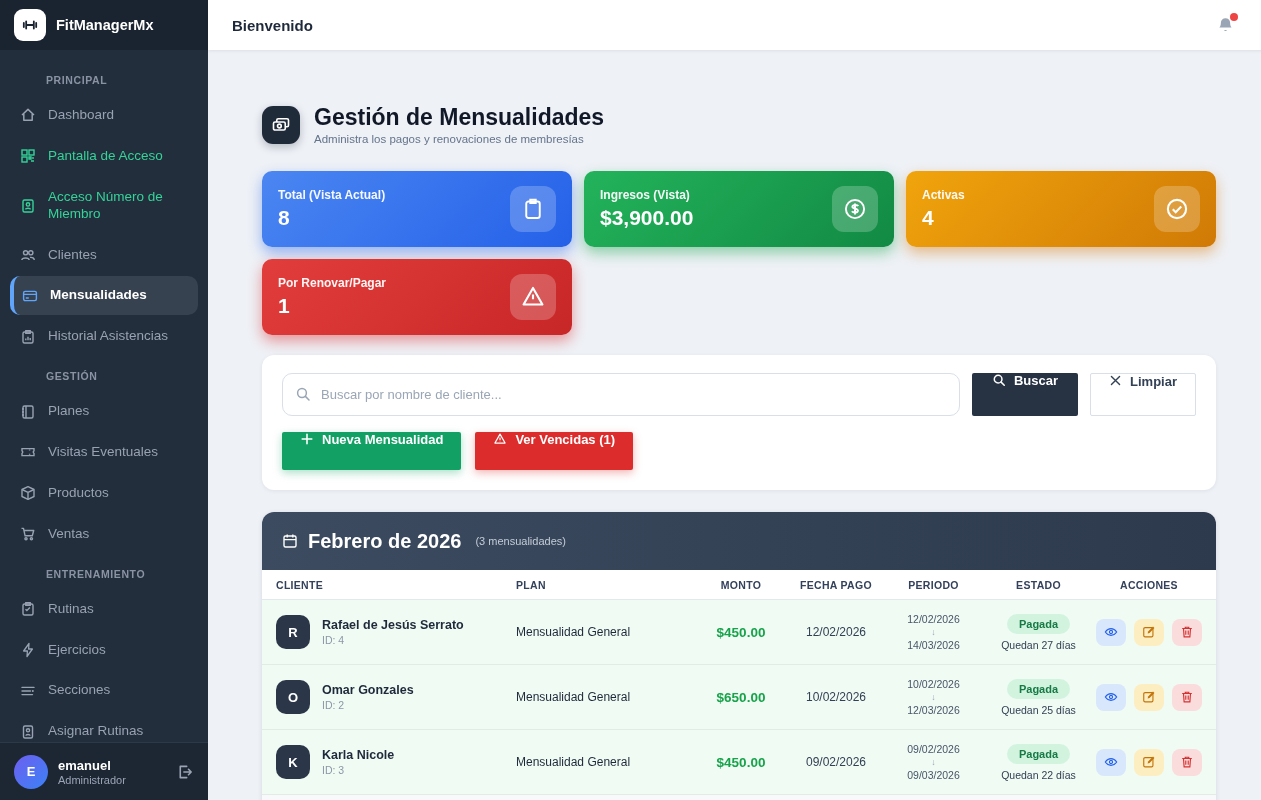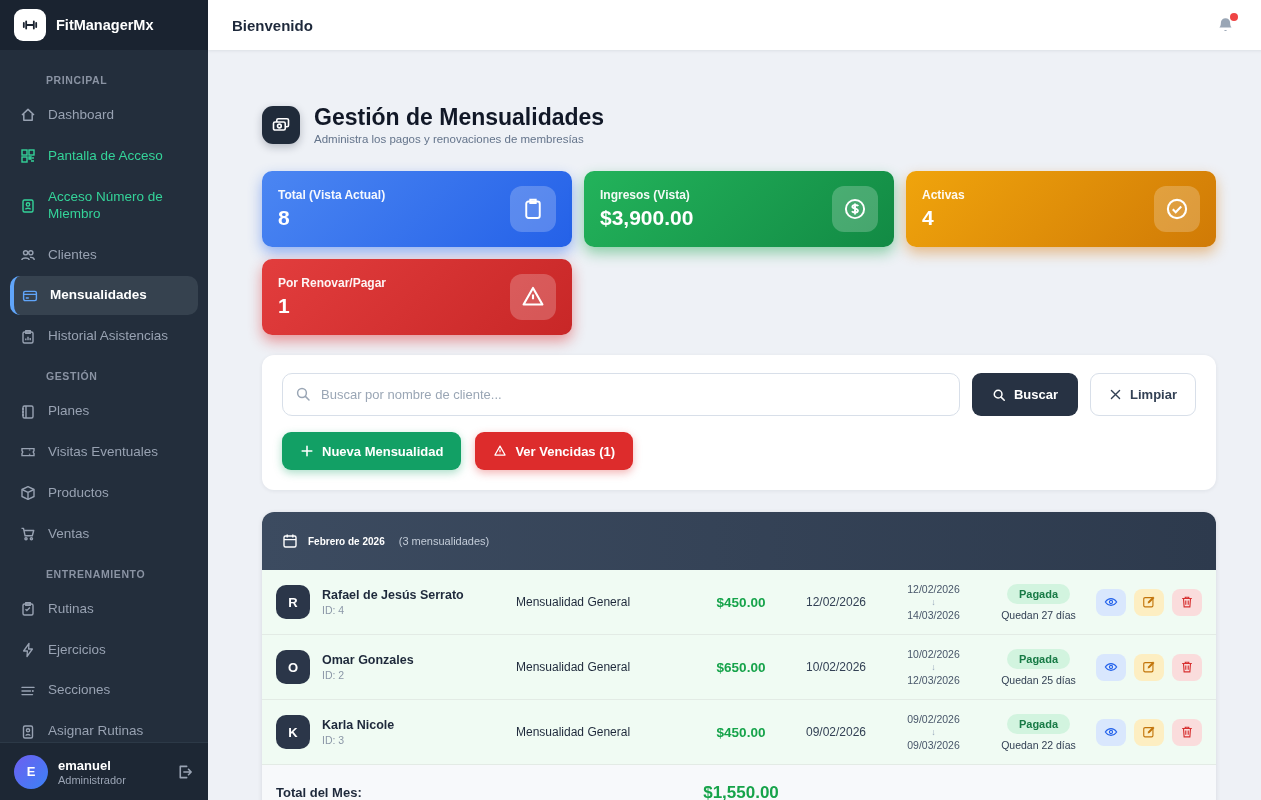--- a/index.html
+++ b/index.html
@@ -72,38 +72,38 @@
   
   .search-card { background:#fff; border-radius:12px; margin-top:20px;
     padding:18px 20px 20px; box-shadow:0 1px 4px rgba(15,23,42,.07); }
   .search-row { display:flex; gap:12px; }
   .search-box { flex:1; position:relative; }
   .search-box input { width:100%; height:43px; border:1px solid #d8dfe9;
     border-radius:10px; padding:0 14px 0 38px; font-size:13px; color:#334155;
     font-family:"Liberation Sans", sans-serif; outline:none; }
   .search-box input::placeholder { color:#9aa6b5; }
   .search-box .mag { position:absolute; left:13px; top:13px; color:#9aa6b5; }
-  .btn { border:none; border-radius:9px; font-weight:bold; font-size:13px;
-    display:inline-flex; align-items:center; gap:8px; cursor:pointer;
+  .btn { border:none; border-radius:2px; font-weight:bold; font-size:13px;
+    display:inline-flex; align-items:flex-start; gap:8px; cursor:pointer;
     font-family:"Liberation Sans", sans-serif; }
   .btn-dark { background:#273243; color:#fff; padding:0 20px; height:43px; }
   .btn-ghost { background:#fff; color:#334155; border:1px solid #d8dfe9;
     padding:0 18px; height:43px; }
   .action-row { display:flex; gap:14px; margin-top:16px; }
   .btn-green { background:#12a065; color:#fff; height:38px; padding:0 18px;
     box-shadow:0 3px 8px rgba(18,160,101,.35); }
   .btn-red { background:#dd2c2c; color:#fff; height:38px; padding:0 18px;
     box-shadow:0 3px 8px rgba(221,44,44,.35); }
 
   
   .month-card { margin-top:22px; border-radius:12px; overflow:hidden;
     box-shadow:0 1px 5px rgba(15,23,42,.1); background:#fff; }
   .month-head { height:58px; background:linear-gradient(90deg,#3c4b60,#2d3a4d);
     display:flex; align-items:center; gap:10px; padding:0 20px; color:#fff; }
-  .month-title { font-size:10px; font-weight:bold; }
+  .month-title { font-size:20px; font-weight:bold; }
   .month-count { font-size:11px; color:#c3ccd8; margin-left:4px; }
   .tgrid { display:grid;
     grid-template-columns:240px 180px 90px 100px 95px 115px 1fr;
     align-items:center; padding:0 14px; }
   .thead { height:30px; background:#fff; border-bottom:1px solid #e2e8f0; }
   .th { font-size:10.5px; font-weight:bold; color:#33415a; letter-spacing:.3px; }
   .t-center { text-align:center; }
   .trow { min-height:65px; background:#f0fbf3; border-bottom:1px solid #e3ebe5;
     padding-top:8px; padding-bottom:8px; }
   .cell-client { display:flex; align-items:center; gap:12px; }
@@ -458,20 +458,29 @@
           <span>
             <svg width="16" height="16" viewBox="0 0 16 16" fill="none" stroke="currentColor" stroke-width="1.4">
                 <rect x="2" y="3" width="12" height="11" rx="1.5"></rect>
                 <path d="M2 6.6h12M5.2 1.6v2.8M10.8 1.6v2.8"></path>
               </svg>
           </span>
           <span class="month-title">Febrero de 2026</span>
           <span class="month-count">(3 mensualidades)</span>
         </div>
 
+        <div class="tgrid thead">
+          <div class="th">CLIENTE</div>
+          <div class="th">PLAN</div>
+          <div class="th t-center">MONTO</div>
+          <div class="th t-center">FECHA PAGO</div>
+          <div class="th t-center">PERIODO</div>
+          <div class="th t-center">ESTADO</div>
+          <div class="th t-center">ACCIONES</div>
+        </div>
 
         <div class="tgrid trow">
           <div class="cell-client">
             <div class="row-avatar">R</div>
             <div>
               <div class="client-name">Rafael de Jesús Serrato</div>
               <div class="client-id">ID: 4</div>
             </div>
           </div>
           <div class="cell-plan">Mensualidad General</div>

